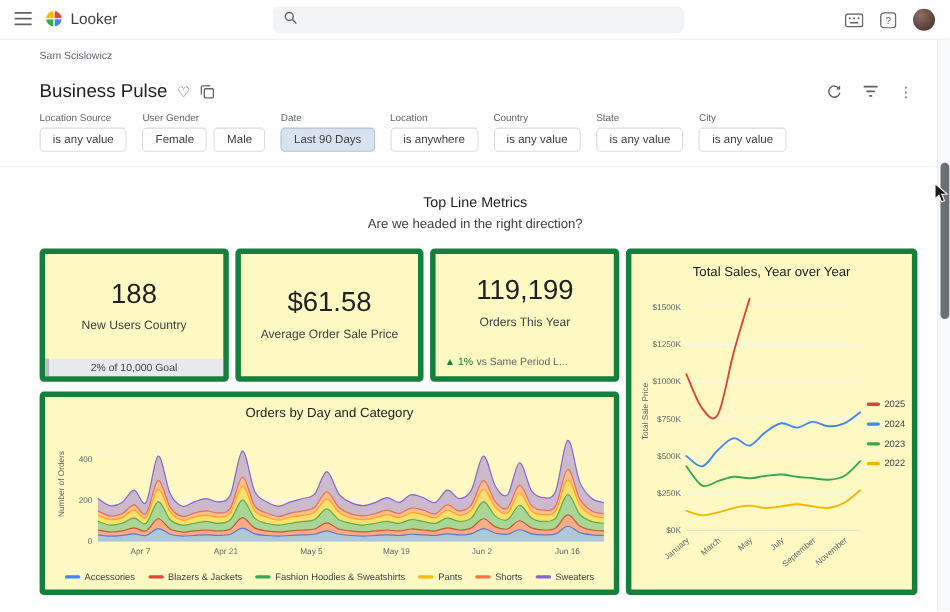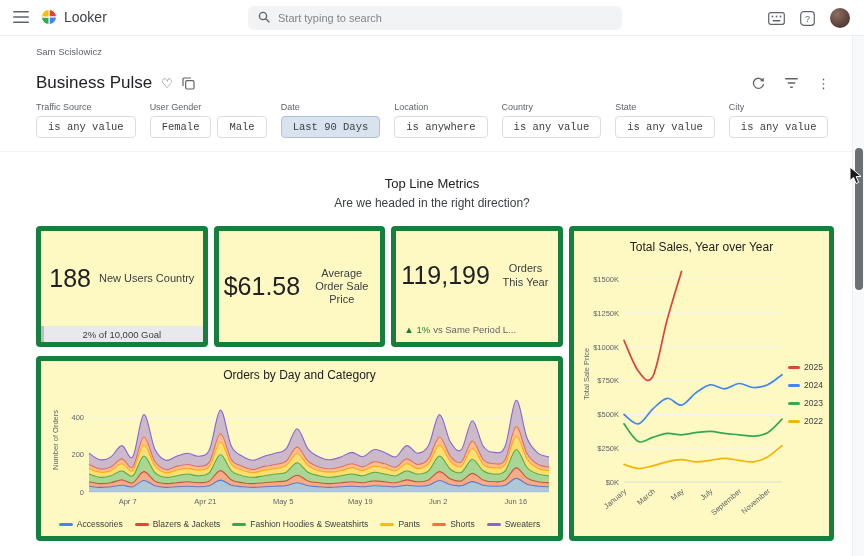--- a/index.html
+++ b/index.html
@@ -24,35 +24,35 @@
   .title-row{display:flex;align-items:center;gap:9px;margin-top:16px}
   .page-title{font-size:17px;font-weight:400;color:#202124}
   .heart{font-size:13px;color:#5f6368;cursor:pointer}
   .head-actions{margin-left:auto;display:flex;align-items:center;gap:18px}
   .kebab{font-size:13px;color:#5f6368;cursor:pointer;letter-spacing:0}
 
   
   .filters{display:flex;gap:14px;padding:9px 36px 13px;border-bottom:1px solid #f1f3f4}
   .flabel{font-size:9px;color:#5f6368;margin-bottom:4px}
   .fbtns{display:flex;gap:6px}
-  .fbtn{height:22px;padding:0 11px;font-size:10.5px;color:#3c4043;background:#fff;border:1px solid #dadce0;border-radius:4px;cursor:pointer;font-family:Liberation Mono, monospace;white-space:nowrap}
+  .fbtn{height:22px;padding:0 11px;font-size:10.5px;color:#3c4043;background:#fff;border:1px solid #dadce0;border-radius:4px;cursor:pointer;font-family:Liberation Sans, sans-serif;white-space:nowrap}
   .fbtn.selected{background:#d9e3f0;border-color:#aec1d8}
 
   
   .section-title{text-align:center;font-size:13px;font-weight:500;color:#202124;margin-top:24px}
   .section-sub{text-align:center;font-size:12px;color:#3c4043;margin-top:5px}
 
   
   .dash{display:flex;gap:6px;padding:16px 34px 0 36px}
   .left-col{width:527px;display:flex;flex-direction:column;gap:9px}
   .right-col{flex:1}
   .kpi-row{display:flex;gap:6px;height:121px}
   .card{background:#fef9c3;border:5px solid #15803d;border-radius:4px}
   .kpi{flex:1;display:flex;flex-direction:column;overflow:hidden}
-  .kpi-body{flex:1;display:flex;flex-direction:row;align-items:center;justify-content:center;gap:8px;padding:0 5px;text-align:center}
+  .kpi-body{flex:1;display:flex;flex-direction:column;align-items:center;justify-content:center;gap:8px;padding:0 5px;text-align:center}
   .kpi-value{font-size:25px;color:#202124}
   .kpi-label{font-size:11px;color:#3c4043;display:flex;align-items:center;justify-content:center;gap:4px;line-height:1.2}
   .kpi-foot{height:16px;background:linear-gradient(to right,#b7bdc3 0 2%,#e7e9ec 2%);font-size:9.5px;color:#3c4043;display:flex;align-items:center;justify-content:center;flex:none}
   .kpi-foot4{height:18px;font-size:9.5px;color:#5f6368;display:flex;align-items:center;padding:0 8px;margin-bottom:4px;flex:none;white-space:nowrap}
   .delta{color:#188038;margin-right:3px}
   .info{width:11px;height:11px;border:1px solid #5f6368;border-radius:50%;font-size:7.5px;color:#5f6368;display:inline-flex;align-items:center;justify-content:center;cursor:pointer;flex:none}
 
   .orders-card{height:185px;padding:7px 8px 5px;display:flex;flex-direction:column}
   .card-title{text-align:center;font-size:12px;color:#202124;margin-bottom:2px}
   .legend-row{display:flex;justify-content:center;align-items:center;gap:12px;font-size:8.5px;color:#3c4043;margin-top:auto;padding-bottom:2px;flex-wrap:nowrap}
@@ -98,21 +98,20 @@
       </svg>
       <span class="logo-text">Looker</span>
     </div>
     <div class="search">
       <span>
         <svg width="12" height="12" viewBox="0 0 12 12">
             <circle cx="5" cy="5" r="3.6" fill="none" stroke="#5f6368" stroke-width="1.3"></circle>
             <line x1="8" y1="8" x2="11" y2="11" stroke="#5f6368" stroke-width="1.3" stroke-linecap="round"></line>
           </svg>
       </span>
-      <input type="text" placeholder="Start typing to search" style="">
     </div>
     <div class="top-icons">
       <span class="icon">
         <svg width="17" height="13" viewBox="0 0 17 13">
             <rect x=".7" y=".7" width="15.6" height="11.6" rx="2" fill="none" stroke="#5f6368" stroke-width="1.2"></rect>
             <circle cx="4.5" cy="4.5" r=".9" fill="#5f6368"></circle>
             <circle cx="8.5" cy="4.5" r=".9" fill="#5f6368"></circle>
             <circle cx="12.5" cy="4.5" r=".9" fill="#5f6368"></circle>
             <rect x="4.5" y="8" width="8" height="1.4" rx=".7" fill="#5f6368"></rect>
           </svg>
@@ -154,21 +153,21 @@
               </g>
             </svg>
         </span>
         <span class="kebab">⋮</span>
       </div>
     </div>
   </div>
 
   <div class="filters">
     <div>
-      <div class="flabel">Traffic Source</div>
+      <div class="flabel">Location Source</div>
       <div class="fbtns">
           <button class="fbtn">is any value</button>
         </div>
     </div>
     <div>
       <div class="flabel">User Gender</div>
       <div class="fbtns">
         <button class="fbtn">Female</button>
         <button class="fbtn">Male</button>
       </div>

